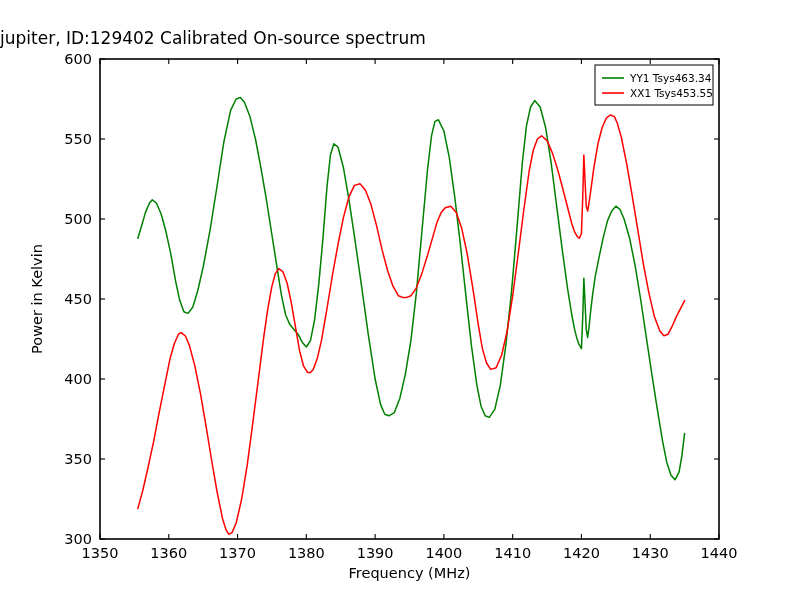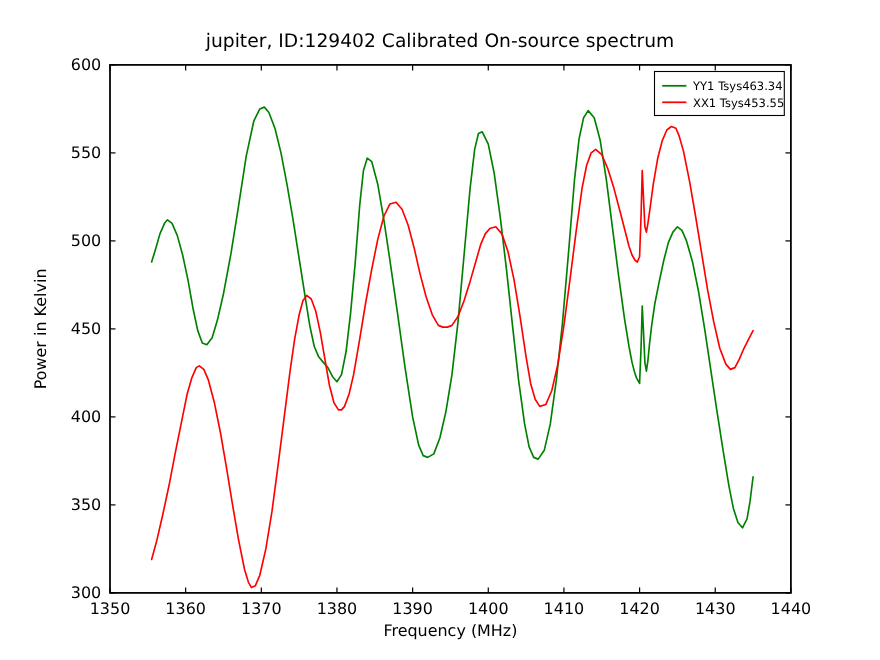--- a/index.html
+++ b/index.html
@@ -17,21 +17,20 @@
     position: relative;
     width: 800px;
     height: 600px;
     background: #ffffff;
   }
   #plot-title {
     position: absolute;
     left: 0;
     top: 28px;
     width: 800px;
-    text-align: center;
     font-size: 17px;
     color: #000000;
     letter-spacing: 0px;
   }
   #axes-svg {
     position: absolute;
     left: 0;
     top: 0;
   }
   .tick-label {

